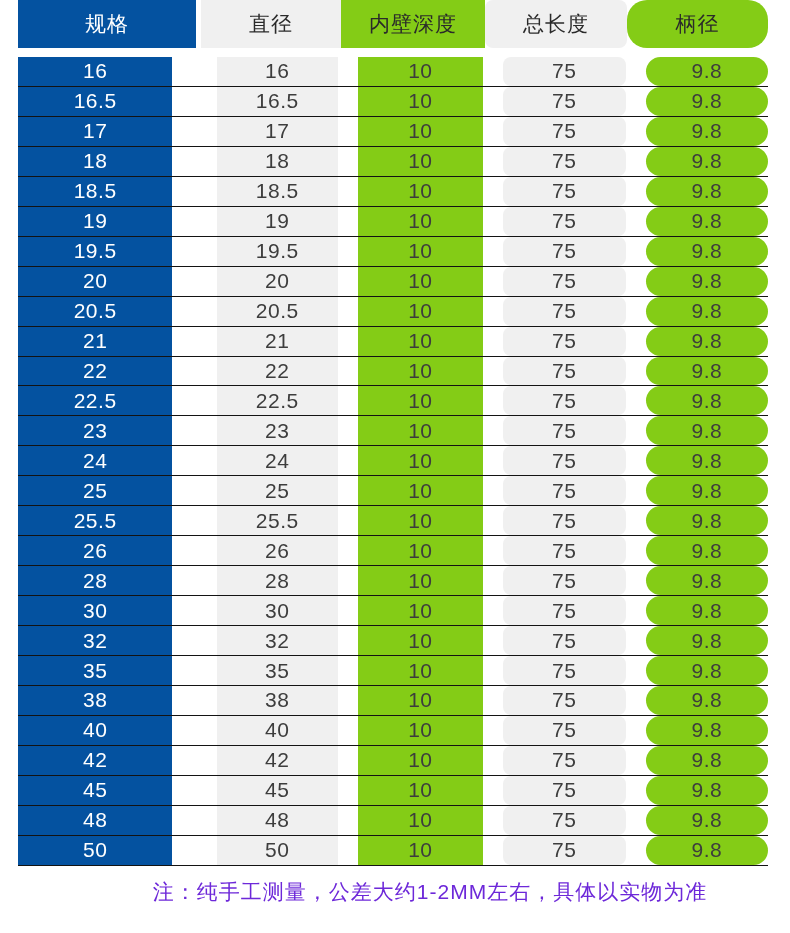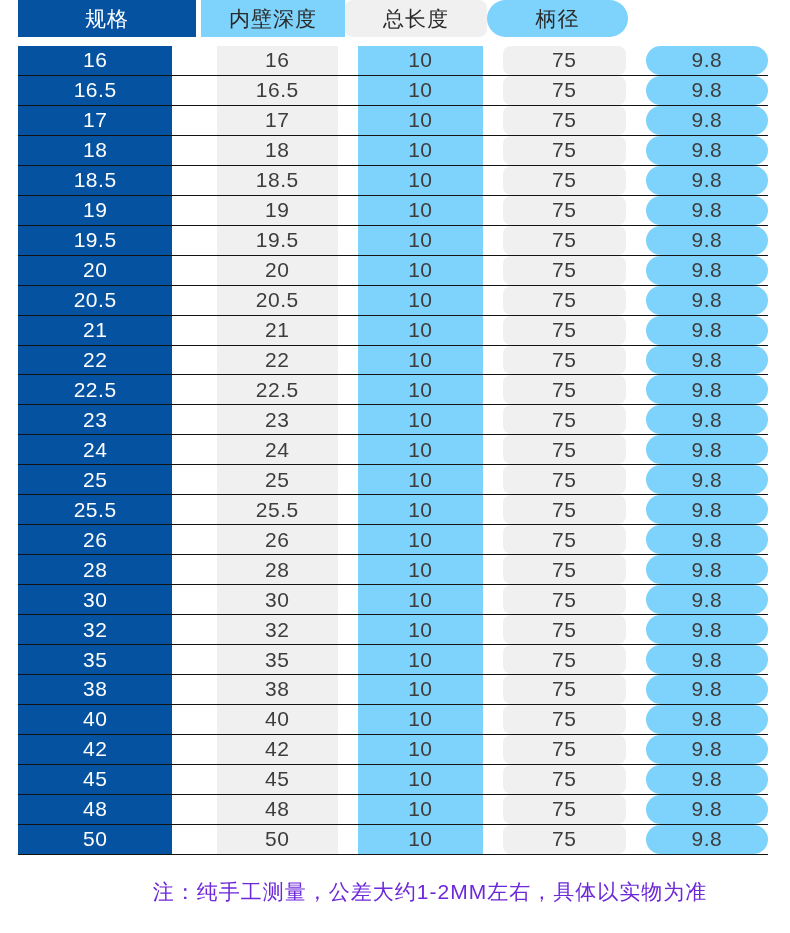--- a/index.html
+++ b/index.html
@@ -10,21 +10,21 @@
   }
   body { height: 933px; position: relative; overflow: hidden; }
 
   .spec-table {
     position: absolute;
     left: 18px;
     top: 0;
     width: 750px;
   }
 
-  .hdr-row { display: flex; height: 37px; }
+  .hdr-row { display: flex; height: 48px; justify-content: space-between; }
   .hdr-gap-row { height: 9px; background: #ffffff; }
 
   .row {
     display: flex;
     height: 29.96px;
     border-bottom: 1.7px solid #131313;
     gap: 20px;
   }
 
   
@@ -40,21 +40,21 @@
     align-items: center;
     justify-content: center;
     font-size: 21px;
     color: #3d3d3d;
     letter-spacing: 0.5px;
   }
 
   
   .bg-blue  { background: #0452a0; color: #ffffff; }
   .bg-light { background: #f0f0f0; }
-  .bg-dark  { background: #7dd3fc; }
+  .bg-dark  { background: #84cc16; }
 
   .hdr-cell {
     font-size: 21px;
     color: #2a2a2a;
     letter-spacing: 1px;
   }
   .hdr-cell.bg-blue { color: #ffffff; }
 
   .note {
     position: absolute;
@@ -69,20 +69,21 @@
   }
 </style>
 </head>
 <body>
 
 <div class="spec-table">
 
   <div class="hdr-row">
     <div class="cell hdr-cell c-spec bg-blue">规格</div>
     <div class="c-gap"></div>
+    <div class="cell hdr-cell c-dia bg-light">直径</div>
     <div class="cell hdr-cell c-depth bg-dark">内壁深度</div>
     <div class="cell hdr-cell c-len bg-light">总长度</div>
     <div class="cell hdr-cell c-handle bg-dark">柄径</div>
   </div>
 
   <div class="hdr-gap-row"></div>
 
   <div id="table-body">
       <div class="row">
         <div class="cell c-spec bg-blue">16</div>

